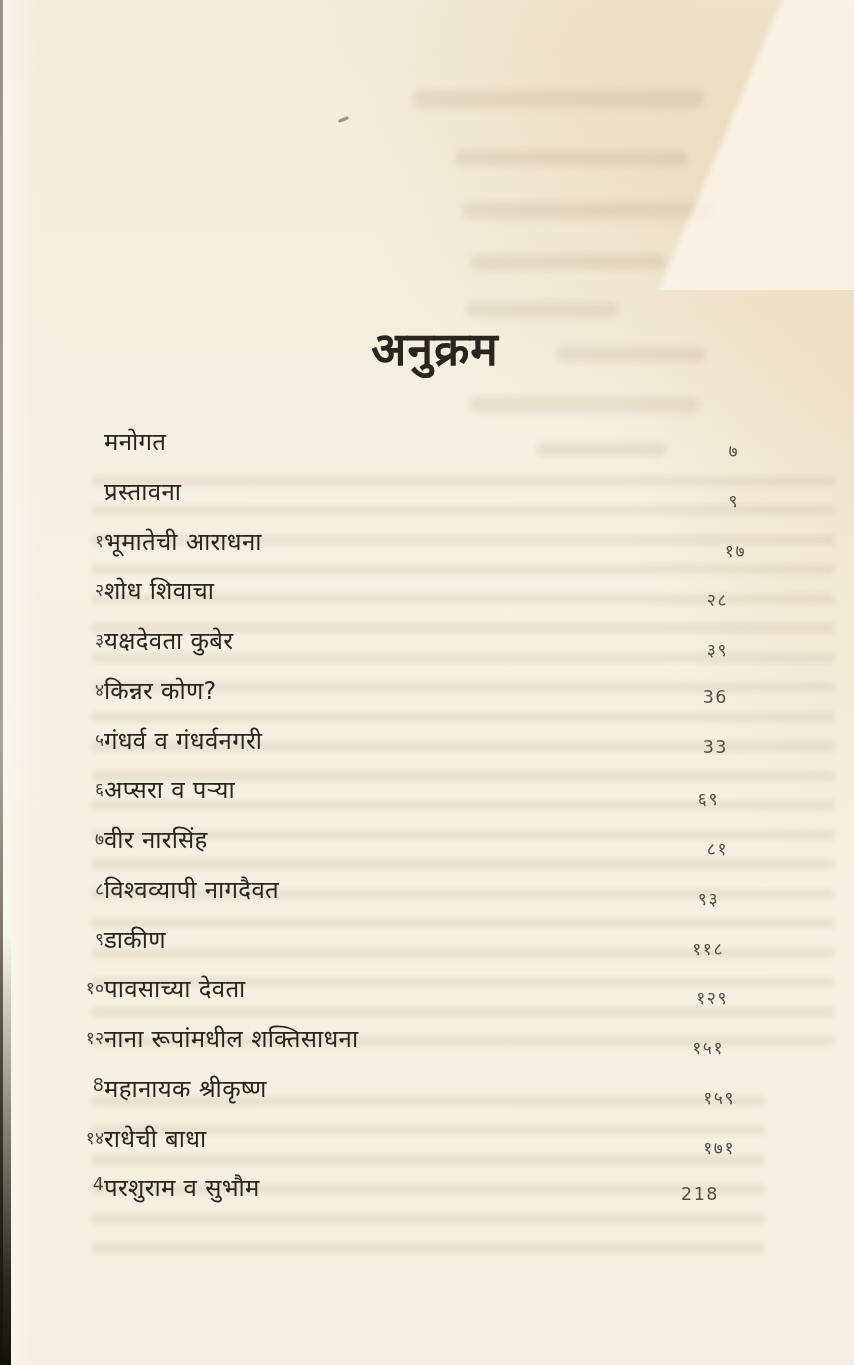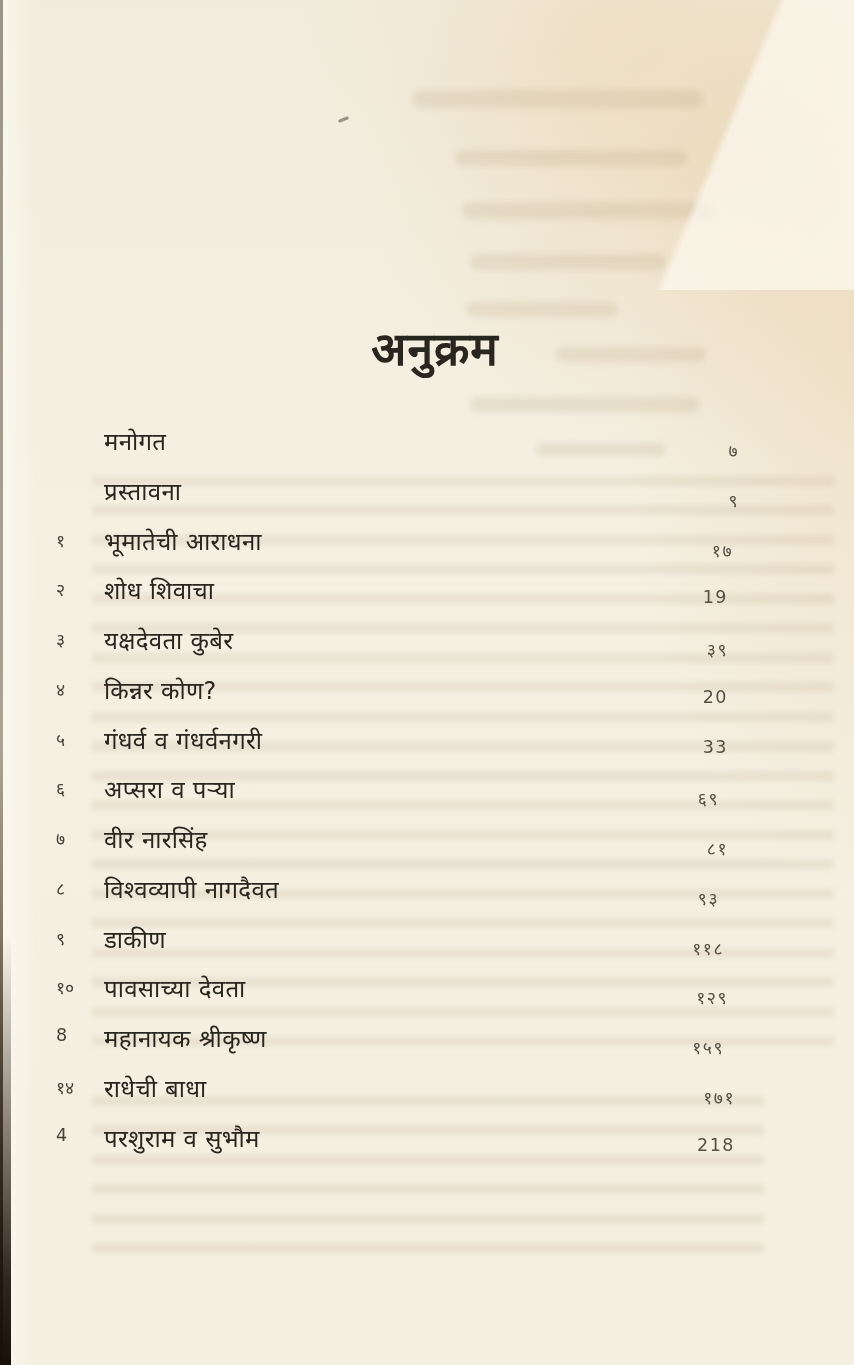--- a/index.html
+++ b/index.html
@@ -44,27 +44,27 @@
     background:repeating-linear-gradient(to bottom, rgba(160,133,98,.12) 0 10px, rgba(160,133,98,0) 10px 29.5px);}
   .gb1{top:476px;left:92px;width:742px;height:588px;}
   .gb2{top:1096px;left:92px;width:672px;height:168px;}
   
   .title{
     position:absolute;top:316px;left:0;width:854px;margin:0;padding-left:16px;
     box-sizing:border-box;text-align:center;
     font-size:46px;font-weight:bold;letter-spacing:1px;color:var(--ink);
   }
   .toc{position:absolute;top:424px;left:56px;width:690px;}
-  .row{display:flex;align-items:flex-start;height:49.75px;}
+  .row{display:flex;align-items:flex-start;height:49.75px;text-align:right;}
   .num{width:48px;font-size:17.5px;color:#45403a;padding-top:4px;}
   .ttl{font-size:24px;color:var(--ink);letter-spacing:.3px;}
   .pg{margin-left:auto;font-size:17.5px;color:var(--page-number-ink);
     letter-spacing:1.5px;transform:translateY(14px);margin-right:18px;white-space:nowrap;}
   .row:nth-child(1) .pg,.row:nth-child(2) .pg{margin-right:7px;}
-  .row:nth-child(3) .pg{margin-right:13px;}
+  .row:nth-child(3) .pg{margin-right:0;}
   .row:nth-child(8) .pg,.row:nth-child(10) .pg,.row:nth-child(16) .pg{margin-right:27px;}
   .row:nth-child(11) .pg,.row:nth-child(13) .pg,.row:nth-child(17) .pg{margin-right:22px;}
   .row:nth-child(14) .pg,.row:nth-child(15) .pg{margin-right:11px;}
 </style>
 </head>
 <body>
 
 <div class="page">
 
   <div class="ghost g1"></div>
@@ -100,33 +100,33 @@
 
   <div class="row">
     <span class="num">१</span>
     <span class="ttl">भूमातेची आराधना</span>
     <span class="pg">१७</span>
   </div>
 
   <div class="row">
     <span class="num">२</span>
     <span class="ttl">शोध शिवाचा</span>
-    <span class="pg">19</span>
+    <span class="pg">२८</span>
   </div>
 
   <div class="row">
     <span class="num">३</span>
     <span class="ttl">यक्षदेवता कुबेर</span>
     <span class="pg">३९</span>
   </div>
 
   <div class="row">
     <span class="num">४</span>
     <span class="ttl">किन्नर कोण?</span>
-    <span class="pg">20</span>
+    <span class="pg">36</span>
   </div>
 
   <div class="row">
     <span class="num">५</span>
     <span class="ttl">गंधर्व व गंधर्वनगरी</span>
     <span class="pg">33</span>
   </div>
 
   <div class="row">
     <span class="num">६</span>
@@ -152,20 +152,25 @@
     <span class="pg">११८</span>
   </div>
 
   <div class="row">
     <span class="num">१०</span>
     <span class="ttl">पावसाच्या देवता</span>
     <span class="pg">१२९</span>
   </div>
 
 
+  <div class="row">
+    <span class="num">१२</span>
+    <span class="ttl">नाना रूपांमधील शक्तिसाधना</span>
+    <span class="pg">१५१</span>
+  </div>
 
   <div class="row">
     <span class="num">8</span>
     <span class="ttl">महानायक श्रीकृष्ण</span>
     <span class="pg">१५९</span>
   </div>
 
   <div class="row">
     <span class="num">१४</span>
     <span class="ttl">राधेची बाधा</span>

